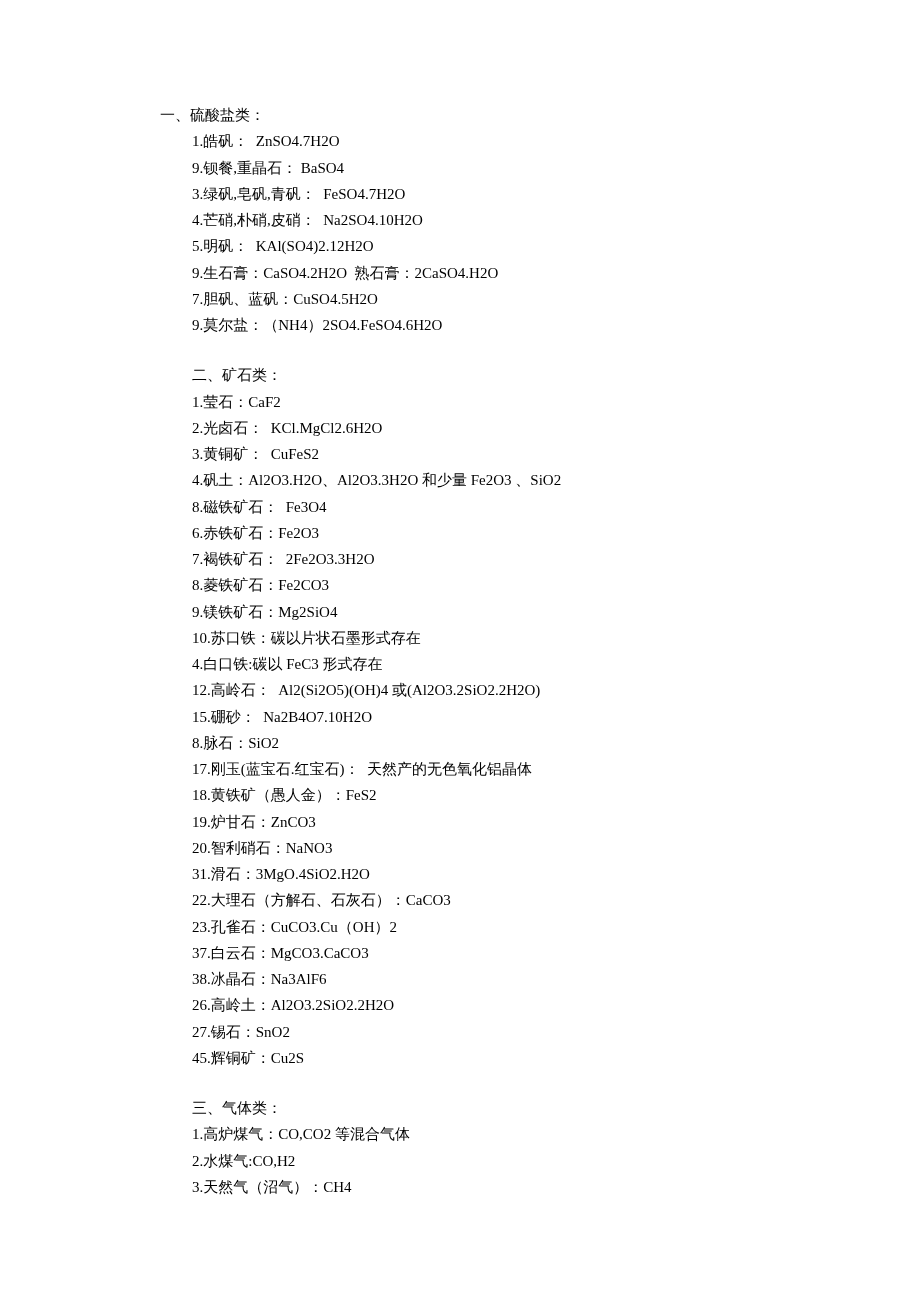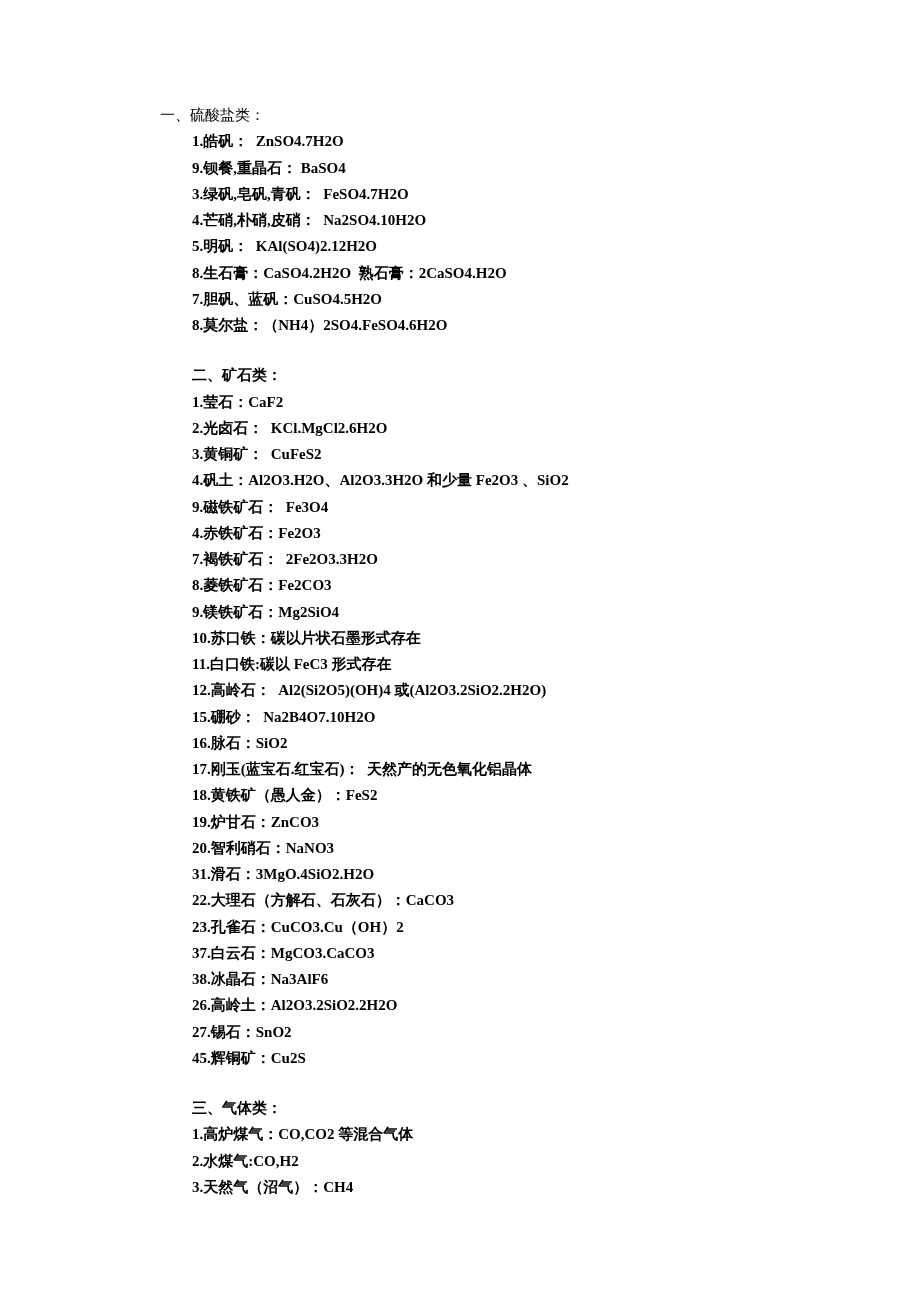--- a/index.html
+++ b/index.html
@@ -20,58 +20,57 @@
     margin-top: 48px;
   }
   .section-title {
     margin: 0;
     white-space: pre;
   }
   .item {
     padding-left: 32px;
     margin: 0;
     white-space: pre;
-    font-weight: bold;
   }
   .spacer {
     height: 24px;
   }
 </style>
 </head>
 <body>
 
 <div class="page">
 
   <p class="section-title">一、硫酸盐类：</p>
   <p class="item">1.皓矾：  ZnSO4.7H2O</p>
   <p class="item">9.钡餐,重晶石： BaSO4</p>
   <p class="item">3.绿矾,皂矾,青矾：  FeSO4.7H2O</p>
   <p class="item">4.芒硝,朴硝,皮硝：  Na2SO4.10H2O</p>
   <p class="item">5.明矾：  KAl(SO4)2.12H2O</p>
-  <p class="item">8.生石膏：CaSO4.2H2O  熟石膏：2CaSO4.H2O</p>
+  <p class="item">9.生石膏：CaSO4.2H2O  熟石膏：2CaSO4.H2O</p>
   <p class="item">7.胆矾、蓝矾：CuSO4.5H2O</p>
-  <p class="item">8.莫尔盐：（NH4）2SO4.FeSO4.6H2O</p>
+  <p class="item">9.莫尔盐：（NH4）2SO4.FeSO4.6H2O</p>
 
   <div class="spacer"></div>
 
   <p class="item section-title" style="padding-left:32px">二、矿石类：</p>
   <p class="item">1.莹石：CaF2</p>
   <p class="item">2.光卤石：  KCl.MgCl2.6H2O</p>
   <p class="item">3.黄铜矿：  CuFeS2</p>
   <p class="item">4.矾土：Al2O3.H2O、Al2O3.3H2O 和少量 Fe2O3 、SiO2</p>
-  <p class="item">9.磁铁矿石：  Fe3O4</p>
-  <p class="item">4.赤铁矿石：Fe2O3</p>
+  <p class="item">8.磁铁矿石：  Fe3O4</p>
+  <p class="item">6.赤铁矿石：Fe2O3</p>
   <p class="item">7.褐铁矿石：  2Fe2O3.3H2O</p>
   <p class="item">8.菱铁矿石：Fe2CO3</p>
   <p class="item">9.镁铁矿石：Mg2SiO4</p>
   <p class="item">10.苏口铁：碳以片状石墨形式存在</p>
-  <p class="item">11.白口铁:碳以 FeC3 形式存在</p>
+  <p class="item">4.白口铁:碳以 FeC3 形式存在</p>
   <p class="item">12.高岭石：  Al2(Si2O5)(OH)4 或(Al2O3.2SiO2.2H2O)</p>
   <p class="item">15.硼砂：  Na2B4O7.10H2O</p>
-  <p class="item">16.脉石：SiO2</p>
+  <p class="item">8.脉石：SiO2</p>
   <p class="item">17.刚玉(蓝宝石.红宝石)：  天然产的无色氧化铝晶体</p>
   <p class="item">18.黄铁矿（愚人金）：FeS2</p>
   <p class="item">19.炉甘石：ZnCO3</p>
   <p class="item">20.智利硝石：NaNO3</p>
   <p class="item">31.滑石：3MgO.4SiO2.H2O</p>
   <p class="item">22.大理石（方解石、石灰石）：CaCO3</p>
   <p class="item">23.孔雀石：CuCO3.Cu（OH）2</p>
   <p class="item">37.白云石：MgCO3.CaCO3</p>
   <p class="item">38.冰晶石：Na3AlF6</p>
   <p class="item">26.高岭土：Al2O3.2SiO2.2H2O</p>

